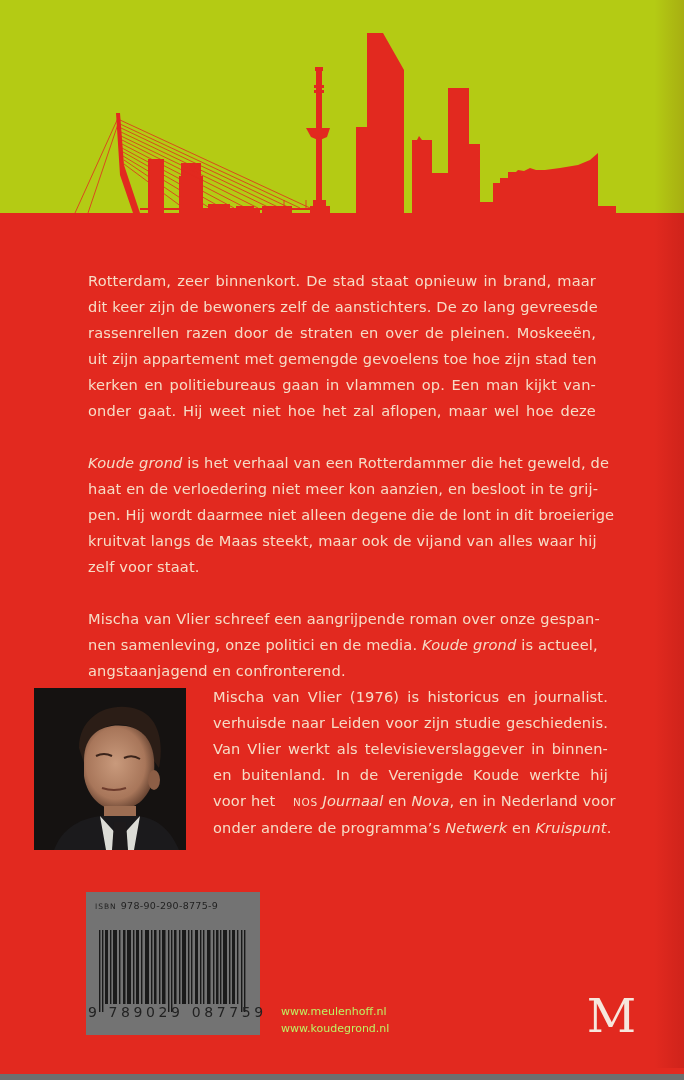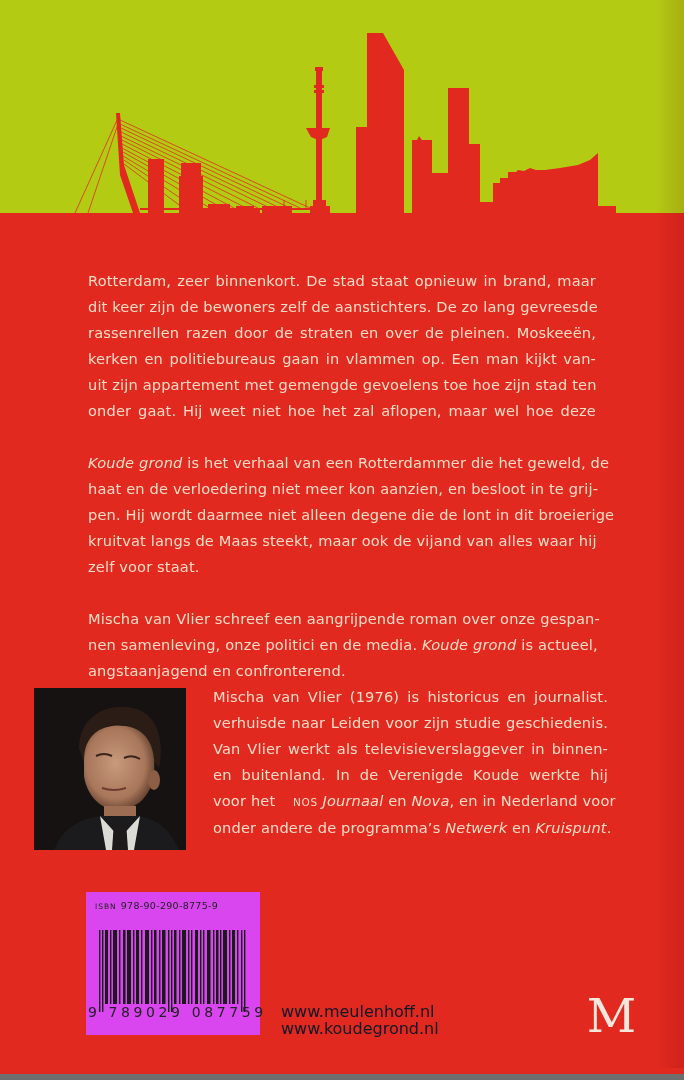--- a/index.html
+++ b/index.html
@@ -35,35 +35,35 @@
   em { }
   .sc { font-size: 10.5px; letter-spacing: 0.6px; margin-left: 13px; }
 
   .photo {
     position: absolute; left: 34px; top: 688px; width: 152px; height: 162px;
     background: #141110; overflow: hidden;
   }
 
   .barcode-box {
     position: absolute; left: 86px; top: 892px; width: 174px; height: 143px;
-    background: #d946ef;
+    background: #737373;
   }
   .isbn-label {
     position: absolute; left: 9px; top: 8px; width: 160px; font-size: 9.5px; color: #222;
     font-family: "DejaVu Sans", sans-serif; letter-spacing: 0.3px; white-space: nowrap;
   }
   .isbn-label .k { font-size: 7.5px; letter-spacing: 1px; margin-right: 4px; }
   .bars { position: absolute; left: 13px; top: 38px; width: 150px; height: 82px; }
   .ean-digits {
     position: absolute; left: 2px; top: 112px; width: 170px; font-size: 14px; color: #222;
     letter-spacing: 3.6px; white-space: nowrap;
   }
 
   .urls {
-    position: absolute; left: 281px; top: 1003px; color: #0f172a; font-size: 16px; line-height: 17px;
+    position: absolute; left: 281px; top: 1003px; color: #bef264; font-size: 11px; line-height: 17px;
   }
   .urls div { white-space: nowrap; }
   .publisher-logo {
     position: absolute; left: 588px; top: 993px; color: #f6e7dd;
     font-family: "DejaVu Serif", "Liberation Serif", serif; font-size: 46px; line-height: 46px;
     transform: scaleX(1.05);
   }
 </style>
 </head>
 <body>
@@ -126,22 +126,22 @@
     </g>
   </svg>
 
   <div class="right-shade"></div>
 
   <div class="text blurb">
     <p>
       <span class="line">Rotterdam, zeer binnenkort. De stad staat opnieuw in brand, maar</span>
       <span class="line">dit keer zijn de bewoners zelf de aanstichters. De zo lang gevreesde</span>
       <span class="line">rassenrellen razen door de straten en over de pleinen. Moskeeën,</span>
+      <span class="line">uit zijn appartement met gemengde gevoelens toe hoe zijn stad ten</span>
       <span class="line">kerken en politiebureaus gaan in vlammen op. Een man kijkt van-</span>
-      <span class="line">uit zijn appartement met gemengde gevoelens toe hoe zijn stad ten</span>
       <span class="line">onder gaat. Hij weet niet hoe het zal aflopen, maar wel hoe deze</span>
     </p>
     <p>
       <span class="line"><em>Koude grond</em><span> is het verhaal van een Rotterdammer die het geweld, de</span></span>
       <span class="line">haat en de verloedering niet meer kon aanzien, en besloot in te grij-</span>
       <span class="line">pen. Hij wordt daarmee niet alleen degene die de lont in dit broeierige</span>
       <span class="line">kruitvat langs de Maas steekt, maar ook de vijand van alles waar hij</span>
       <span class="line last">zelf voor staat.</span>
     </p>
     <p>

